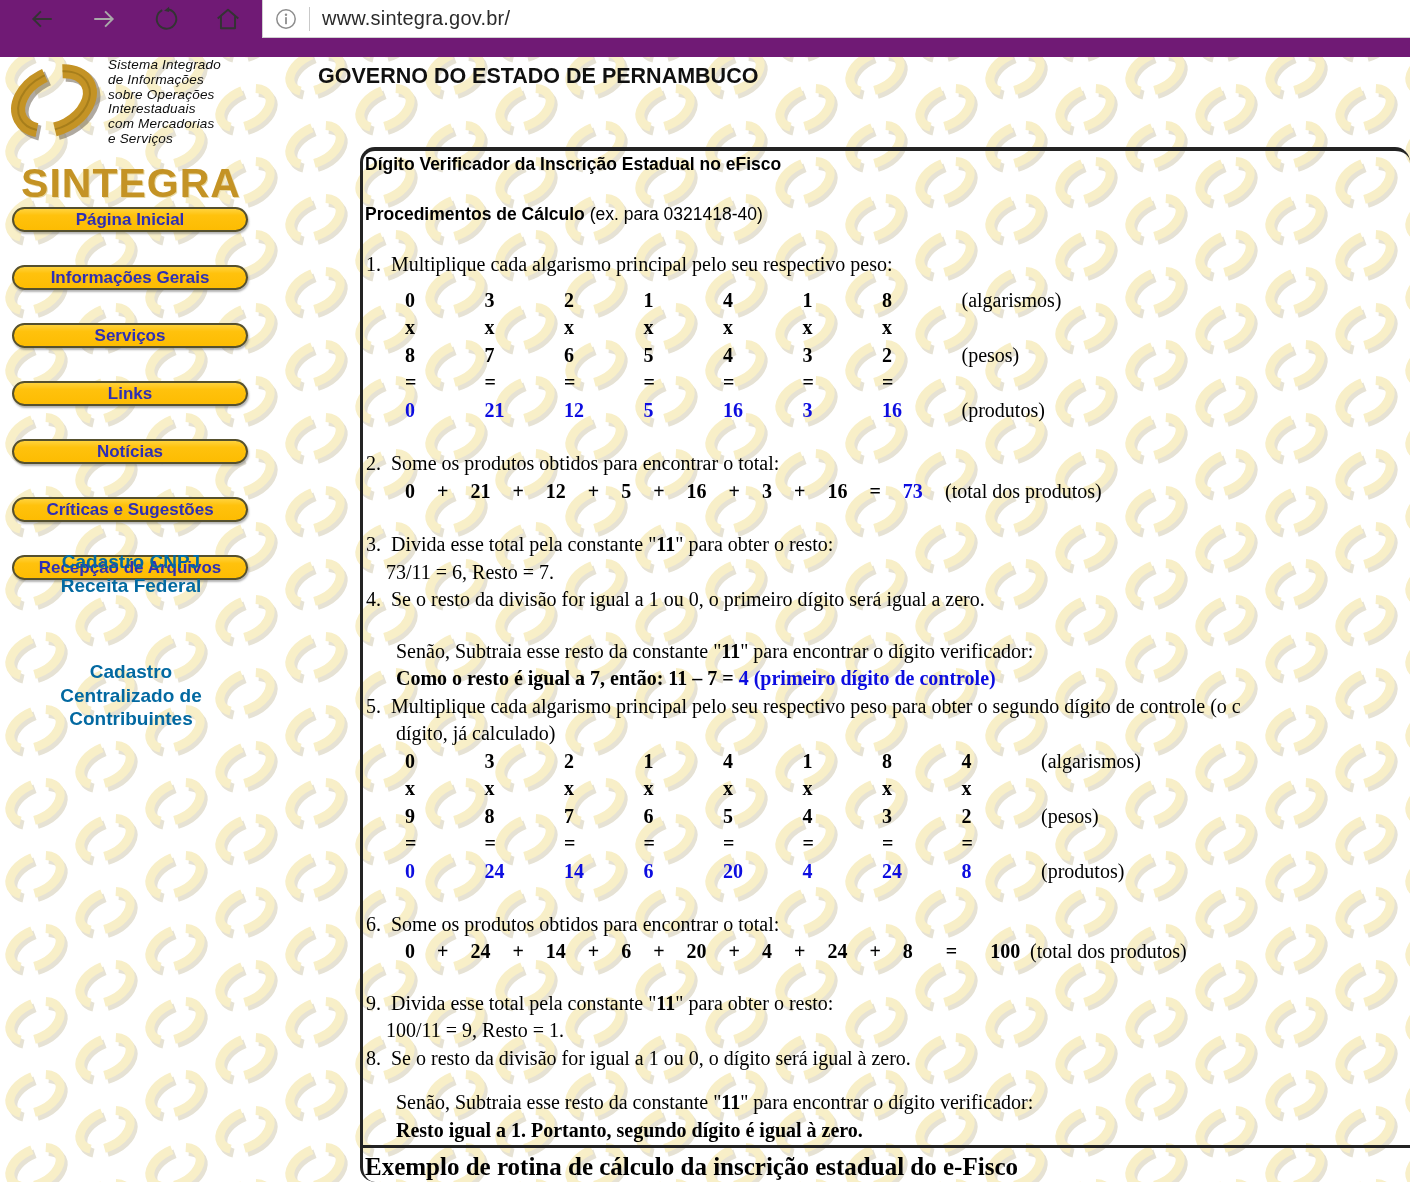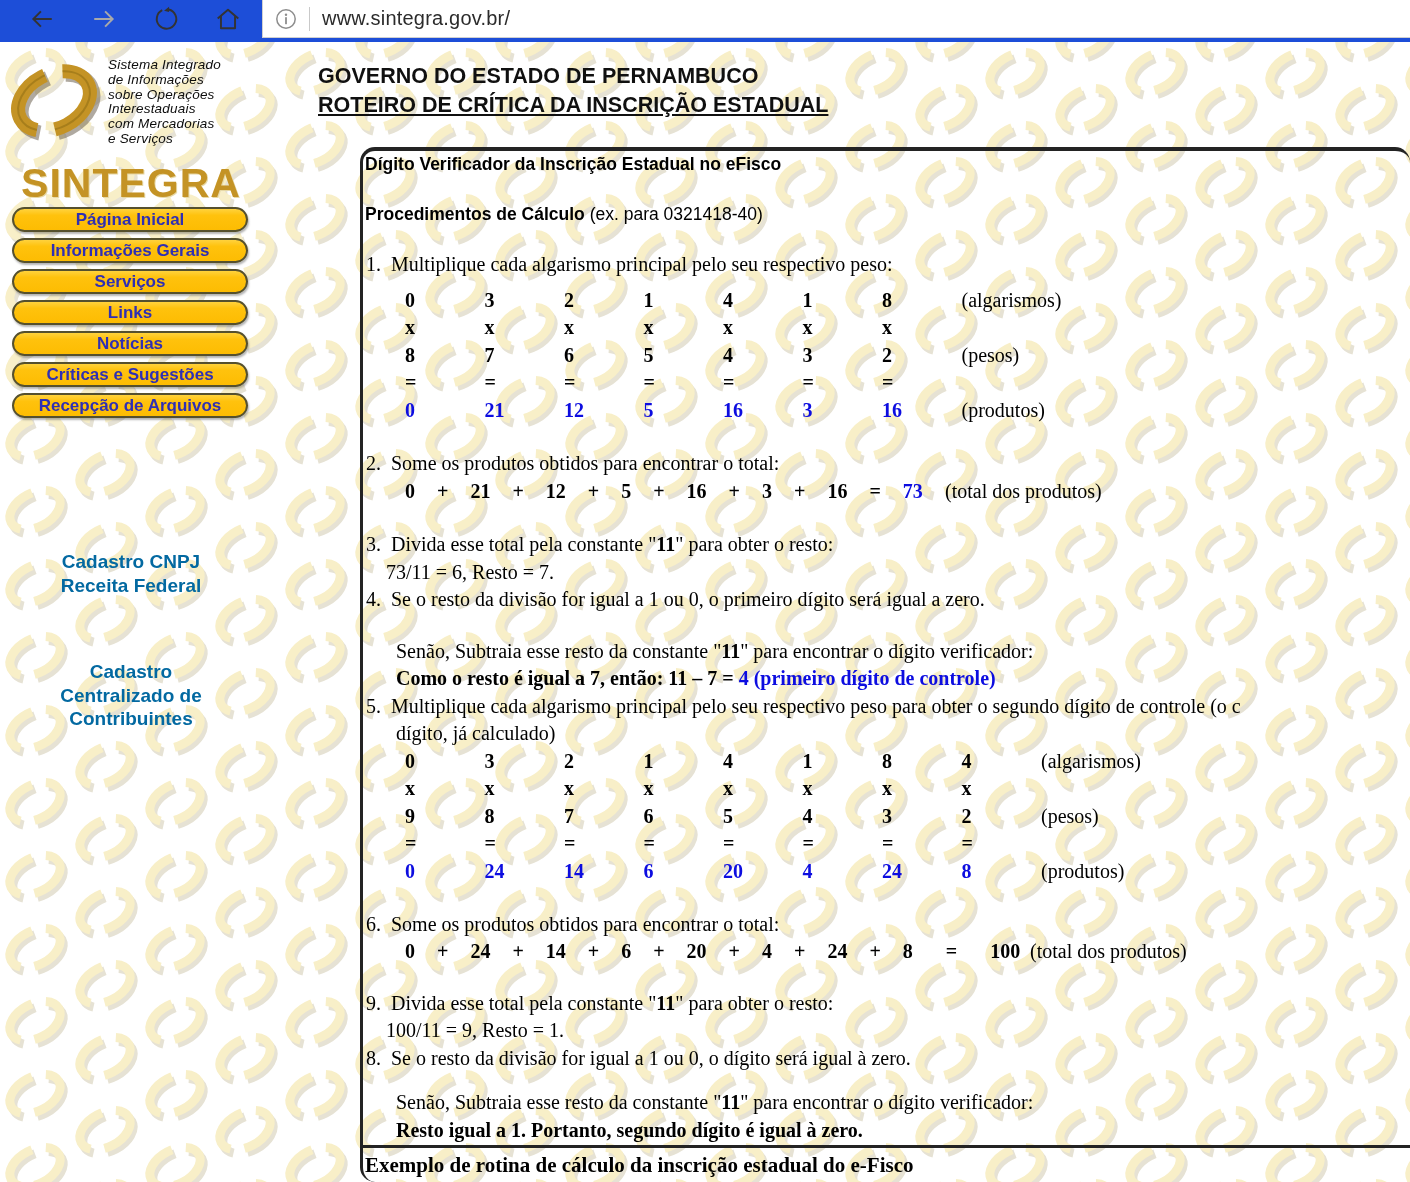--- a/index.html
+++ b/index.html
@@ -1,41 +1,41 @@
 <!DOCTYPE html>
 <html><head>
 <meta charset="utf-8">
 <style>
   html,body{margin:0;padding:0;background:#fff;}
   .page{position:relative;width:1410px;height:1182px;overflow:hidden;
         font-family:"Liberation Sans",sans-serif;background:#fff;}
   
-  .browser-bar{position:absolute;left:0;top:0;width:1410px;height:42px;
-               background:#1d4ed8;z-index:5;}
+  .browser-bar{position:absolute;left:0;top:0;width:1410px;height:57px;
+               background:#701a75;z-index:5;}
   .nav-icons{position:absolute;left:28px;top:0;height:38px;display:flex;align-items:center;gap:34px;}
   .nav-btn{width:28px;height:28px;display:flex;align-items:center;justify-content:center;cursor:pointer;}
   .addr-bar{position:absolute;left:262px;top:0;right:0;height:37px;background:#fff;
             border-left:1px solid #d0d0d0;border-bottom:1px solid #d0d0d0;
             display:flex;align-items:center;}
   .addr-info{width:46px;display:flex;align-items:center;justify-content:center;}
   .addr-sep{width:1px;height:24px;background:#c9c9c9;}
   .addr-url{font-size:20px;color:#2b2b2b;padding-left:12px;letter-spacing:.2px;}
   
   .wm{position:absolute;left:0;top:42px;width:1410px;height:1140px;z-index:0;}
   
   .sidebar{position:absolute;left:0;top:42px;width:312px;height:1140px;z-index:2;}
   .logo-row{position:absolute;left:6px;top:14px;display:flex;}
   .logo-swirl{width:98px;height:92px;}
   .tagline{margin-left:4px;margin-top:2px;font-style:italic;font-weight:normal;
            font-size:13.5px;line-height:14.8px;color:#0d0d0d;letter-spacing:.2px;}
   .brand{position:absolute;left:2px;top:118px;width:258px;text-align:center;
          font-size:41px;font-weight:bold;color:#c49325;letter-spacing:1px;
          text-shadow:1px 1px 0 #e7d9a8;}
   .side-buttons{position:absolute;left:12px;top:165px;width:236px;}
-  .sbtn{height:21px;margin-bottom:6px;border:2px solid #55502e;border-radius:13px;
+  .sbtn{height:21px;margin-bottom:33px;border:2px solid #55502e;border-radius:13px;
         background:linear-gradient(#ffd23d 0%,#ffc20d 30%,#fdbc02 100%);
         color:#2f2fb4;font-weight:bold;font-size:17px;display:flex;align-items:center;
         justify-content:center;box-shadow:1px 2px 2px rgba(90,90,90,.45);cursor:pointer;
         font-family:"Liberation Sans",sans-serif;}
   .side-link{position:absolute;width:262px;text-align:center;color:#0369a1;
              font-weight:bold;font-size:19px;line-height:23.5px;cursor:pointer;}
   .side-link-1{top:508px;}
   .side-link-2{top:618px;}
   
   .main{position:absolute;left:318px;top:42px;right:0;bottom:0;z-index:1;}
@@ -57,21 +57,21 @@
   .indeq{padding-left:40px;font-weight:bold;word-spacing:6px;position:relative;}
   .eqnote{position:absolute;font-weight:normal;word-spacing:0;}
   .blue{color:#0d0de0;}
   .bold{font-weight:bold;}
   .trow{display:flex;padding-left:40px;height:27.5px;align-items:flex-start;
         font-family:"Liberation Serif",serif;font-size:20px;line-height:27.5px;}
   .tcell{width:79.5px;flex:0 0 79.5px;font-weight:bold;}
   .trow.produtos .tcell{color:#0d0de0;}
   .tlabel{font-weight:normal;}
   .example-row{margin-left:-2px;border-top:3px solid #232323;margin-top:1px;}
-  .example-h{font-family:"Liberation Serif",serif;font-size:21px;font-weight:bold;
+  .example-h{font-family:"Liberation Serif",serif;font-size:25px;font-weight:bold;
              padding:5px 4px 0 2px;color:#000;}
   .mt8{margin-top:8px;}.mt24{margin-top:24px;}.mt25{margin-top:25.5px;}
   .mt26{margin-top:26px;}.mt17{margin-top:17px;}
 </style>
 </head>
 <body>
 
 <div class="page">
 
   <svg class="wm" xmlns="http://www.w3.org/2000/svg" width="1410" height="1140">
@@ -162,21 +162,20 @@
     </div>
     <div class="side-link side-link-2">
       <div>Cadastro</div>
       <div>Centralizado de</div>
       <div>Contribuintes</div>
     </div>
   </aside>
 
   <main class="main">
     <div class="h1">GOVERNO DO ESTADO DE PERNAMBUCO</div>
-    <div class="h2">ROTEIRO DE CRÍTICA DA INSCRIÇÃO ESTADUAL</div>
 
     <div class="box">
       <div class="sans-h">Dígito Verificador da Inscrição Estadual no eFisco</div>
 
       <div class="sans-p"><b>Procedimentos de Cálculo</b><span> (ex. para 0321418-40)</span></div>
 
       <div class="ln ind0 mt26">1.  Multiplique cada algarismo principal pelo seu respectivo peso:</div>
 
       <div class="mt8">
           <div class="trow algarismos">

